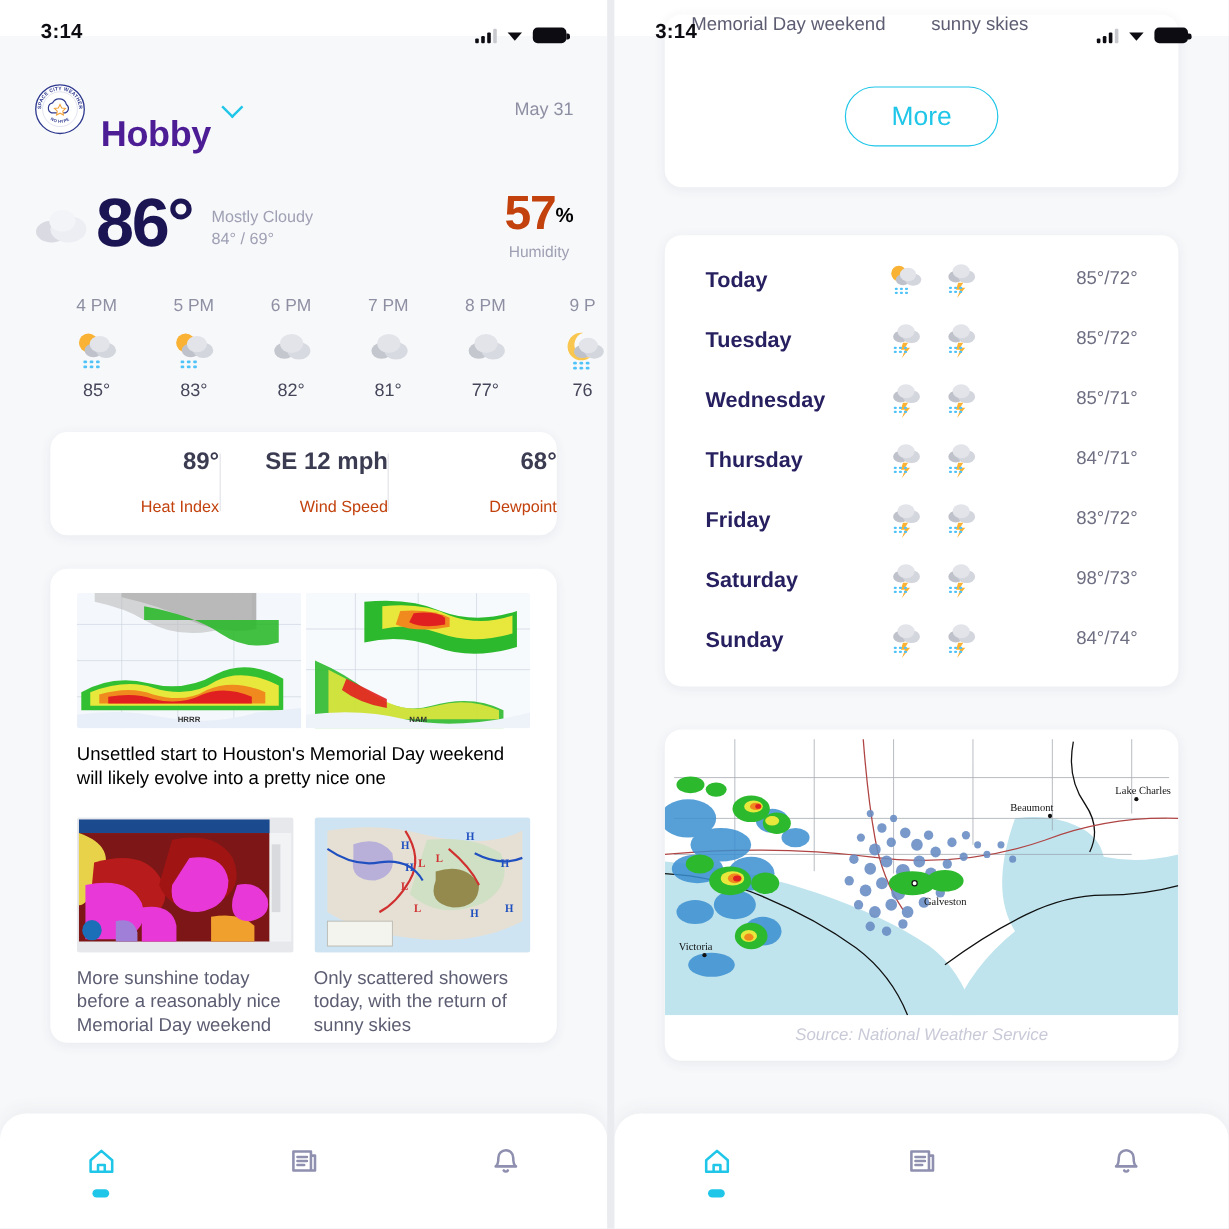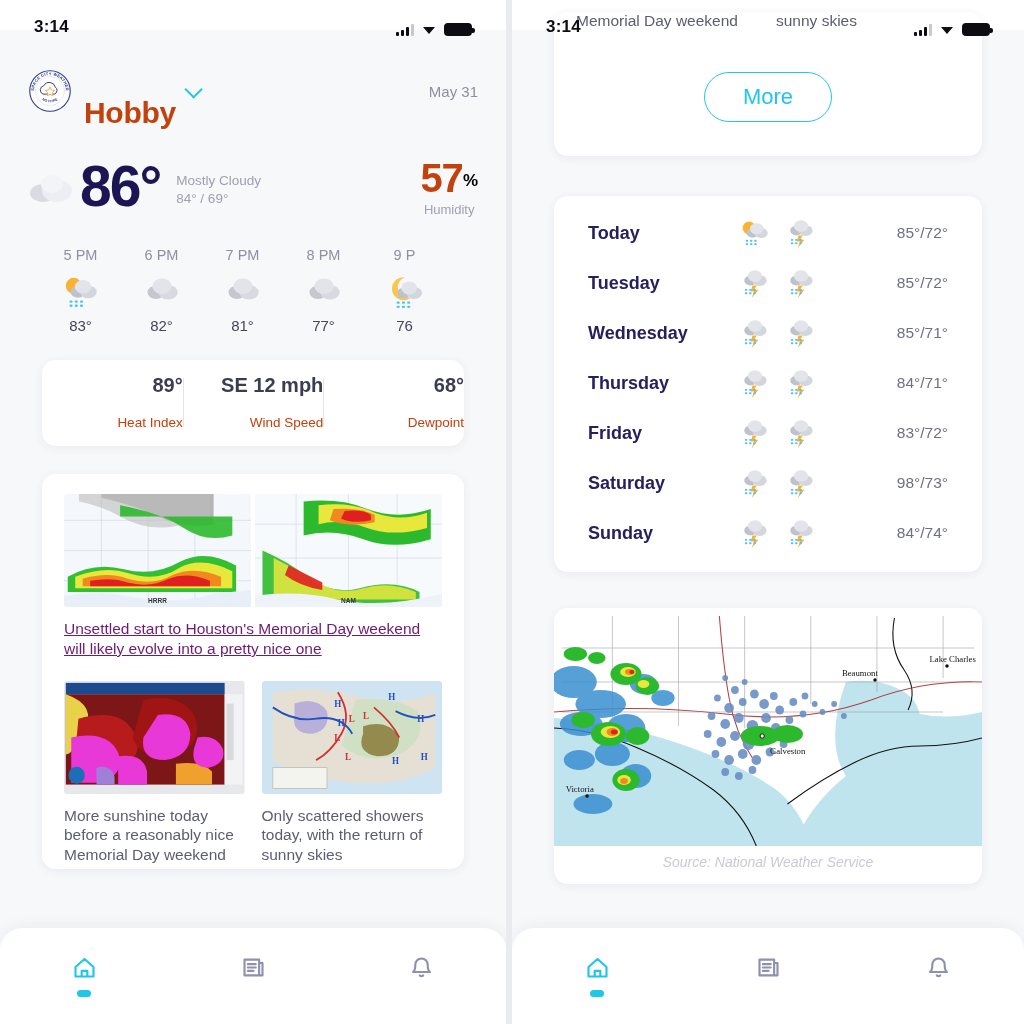--- a/index.html
+++ b/index.html
@@ -40,21 +40,21 @@
   .sb-batt { width:28px;height:13px;border:2px solid #0c0c12;border-radius:4px;position:relative;
              background:#0c0c12; }
   .sb-batt:after{content:"";position:absolute;right:-5px;top:3px;width:3px;height:5px;
              background:#0c0c12;border-radius:0 2px 2px 0;}
 
   
   .app-header {
     display:flex; align-items:center; padding: 22px 28px 0 28px; background:#f7f8fa;
   }
   .logo { width:44px; height:44px; flex:none; margin-right:12px; }
-  .loc-title { font-size: 30px; font-weight: 700; color:#c2410c; letter-spacing:-0.3px;margin-top:44px; }
+  .loc-title { font-size: 30px; font-weight: 700; color:#4c1d95; letter-spacing:-0.3px;margin-top:44px; }
   .chev { margin-left:9px; display:inline-block; width:13px; height:13px;
           border-right:2.6px solid #1fc6e8; border-bottom:2.6px solid #1fc6e8;
           transform: rotate(45deg) translateY(-3px); }
   .loc-wrap { display:flex; align-items:center; cursor:pointer; }
   .hdr-date { margin-left:auto; font-size:15px; color:#8e8fa3; }
 
   
   .current { display:flex; align-items:center; padding: 26px 28px 0 28px; }
   .cur-icon { width:46px; height:36px; flex:none; margin-right:6px; }
   .cur-temp { font-size:57px; font-weight:700; color:#1b1553; letter-spacing:-2px; line-height:1; }
@@ -80,21 +80,21 @@
                          width:1px; background:#e3e4ec; }
   .stat-v { font-size:20px; font-weight:700; color:#3b3c52; }
   .stat-l { font-size:13.5px; color:#c2410c; margin-top:18px; }
 
   
   .news { margin: 28px 42px 0 42px; padding: 20px 22px 4px; }
   .news-hero { display:flex; gap:4px; height:113px; border-radius:3px; overflow:hidden; }
   .news-hero > div { flex:1; position:relative; }
   .hero-tag { position:absolute; bottom:3px; left:50%; transform:translateX(-50%);
               font-size:6.5px; font-weight:700; color:#333; }
-  .news-title { font-size:15.5px; color:#701a75; line-height:1.28; margin-top:12px;text-decoration:underline; }
+  .news-title { font-size:15.5px; color:#000000; line-height:1.28; margin-top:12px; }
   .news-row { display:flex; gap:17px; margin-top:22px; }
   .news-col { flex:1; }
   .news-thumb { height:113px; border-radius:3px; overflow:hidden; position:relative; }
   .news-cap { font-size:15.5px; color:#5c5d72; line-height:1.28; margin-top:12px; }
 
   
   .more-card { margin: 0 42px; padding: 0 22px 34px; border-radius:14px;
                background:#fff; box-shadow: 0 2px 10px rgba(60,60,90,.07);
                margin-top:-18px; }
   .more-clip { font-size:15.5px; color:#5c5d72; display:flex; gap:38px; height:22px;
@@ -181,20 +181,38 @@
           <div>Mostly Cloudy</div>
           <div>84° / 69°</div>
         </span>
         <span class="hum">
           <div><span class="hum-val">57</span><span class="hum-pct">%</span></div>
           <div class="hum-lbl">Humidity</div>
         </span>
       </div>
 
       <div class="hourly" id="hourly">
+          <div class="hour">
+            <div class="hour-t">4 PM</div>
+            <div class="hour-ic">
+              <svg viewBox="0 0 40 40" width="42" height="42" style="display: block;">
+                <circle cx="13" cy="14" r="7.5" fill="#f9b233"></circle>
+                <ellipse cx="17" cy="20" rx="7" ry="5.5" fill="#bfc2ca"></ellipse>
+                <ellipse cx="27" cy="20" rx="8" ry="6" fill="#d3d6dd"></ellipse>
+                <ellipse cx="22" cy="15" rx="8" ry="6.5" fill="#e2e4ea"></ellipse>
+                <rect x="9" y="28" width="3" height="2.2" rx="1" fill="#4fc3f7"></rect>
+                <rect x="14" y="28" width="3" height="2.2" rx="1" fill="#4fc3f7"></rect>
+                <rect x="19" y="28" width="3" height="2.2" rx="1" fill="#4fc3f7"></rect>
+                <rect x="9" y="32" width="3" height="2.2" rx="1" fill="#4fc3f7"></rect>
+                <rect x="14" y="32" width="3" height="2.2" rx="1" fill="#4fc3f7"></rect>
+                <rect x="19" y="32" width="3" height="2.2" rx="1" fill="#4fc3f7"></rect>
+              </svg>
+            </div>
+            <div class="hour-v">85°</div>
+          </div>
           <div class="hour">
             <div class="hour-t">5 PM</div>
             <div class="hour-ic">
               <svg viewBox="0 0 40 40" width="42" height="42" style="display: block;">
                 <circle cx="13" cy="14" r="7.5" fill="#f9b233"></circle>
                 <ellipse cx="17" cy="20" rx="7" ry="5.5" fill="#bfc2ca"></ellipse>
                 <ellipse cx="27" cy="20" rx="8" ry="6" fill="#d3d6dd"></ellipse>
                 <ellipse cx="22" cy="15" rx="8" ry="6.5" fill="#e2e4ea"></ellipse>
                 <rect x="9" y="28" width="3" height="2.2" rx="1" fill="#4fc3f7"></rect>
                 <rect x="14" y="28" width="3" height="2.2" rx="1" fill="#4fc3f7"></rect>

